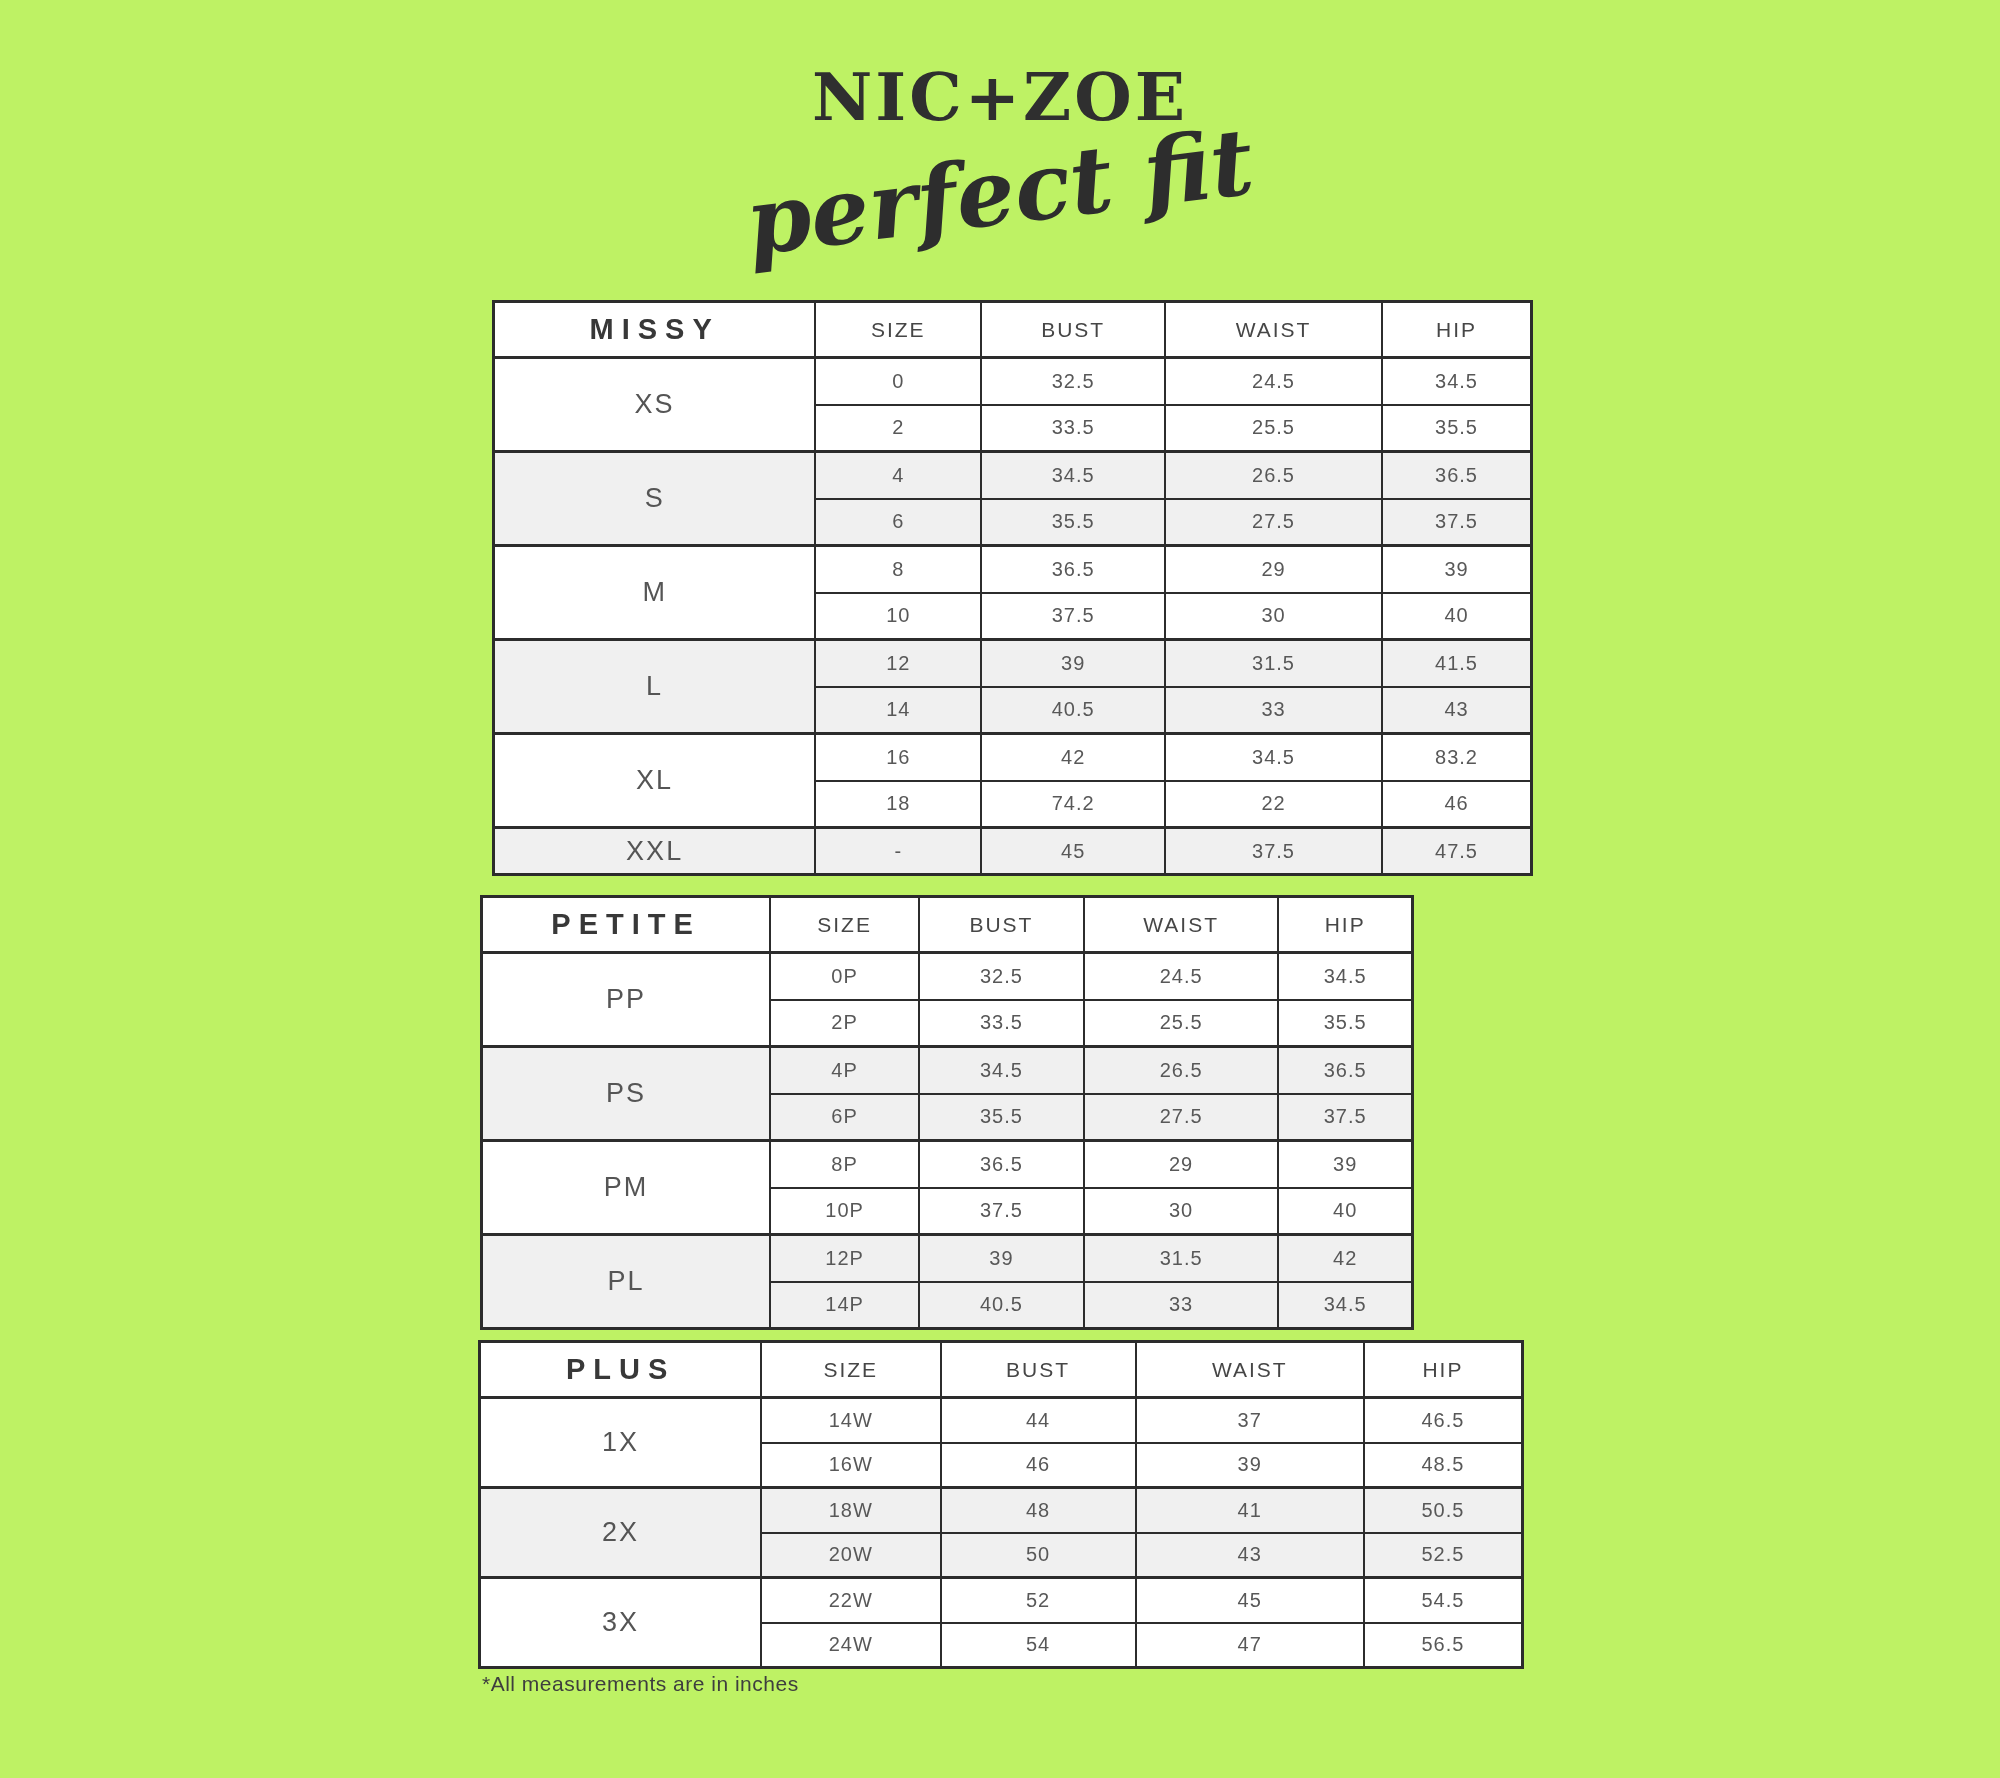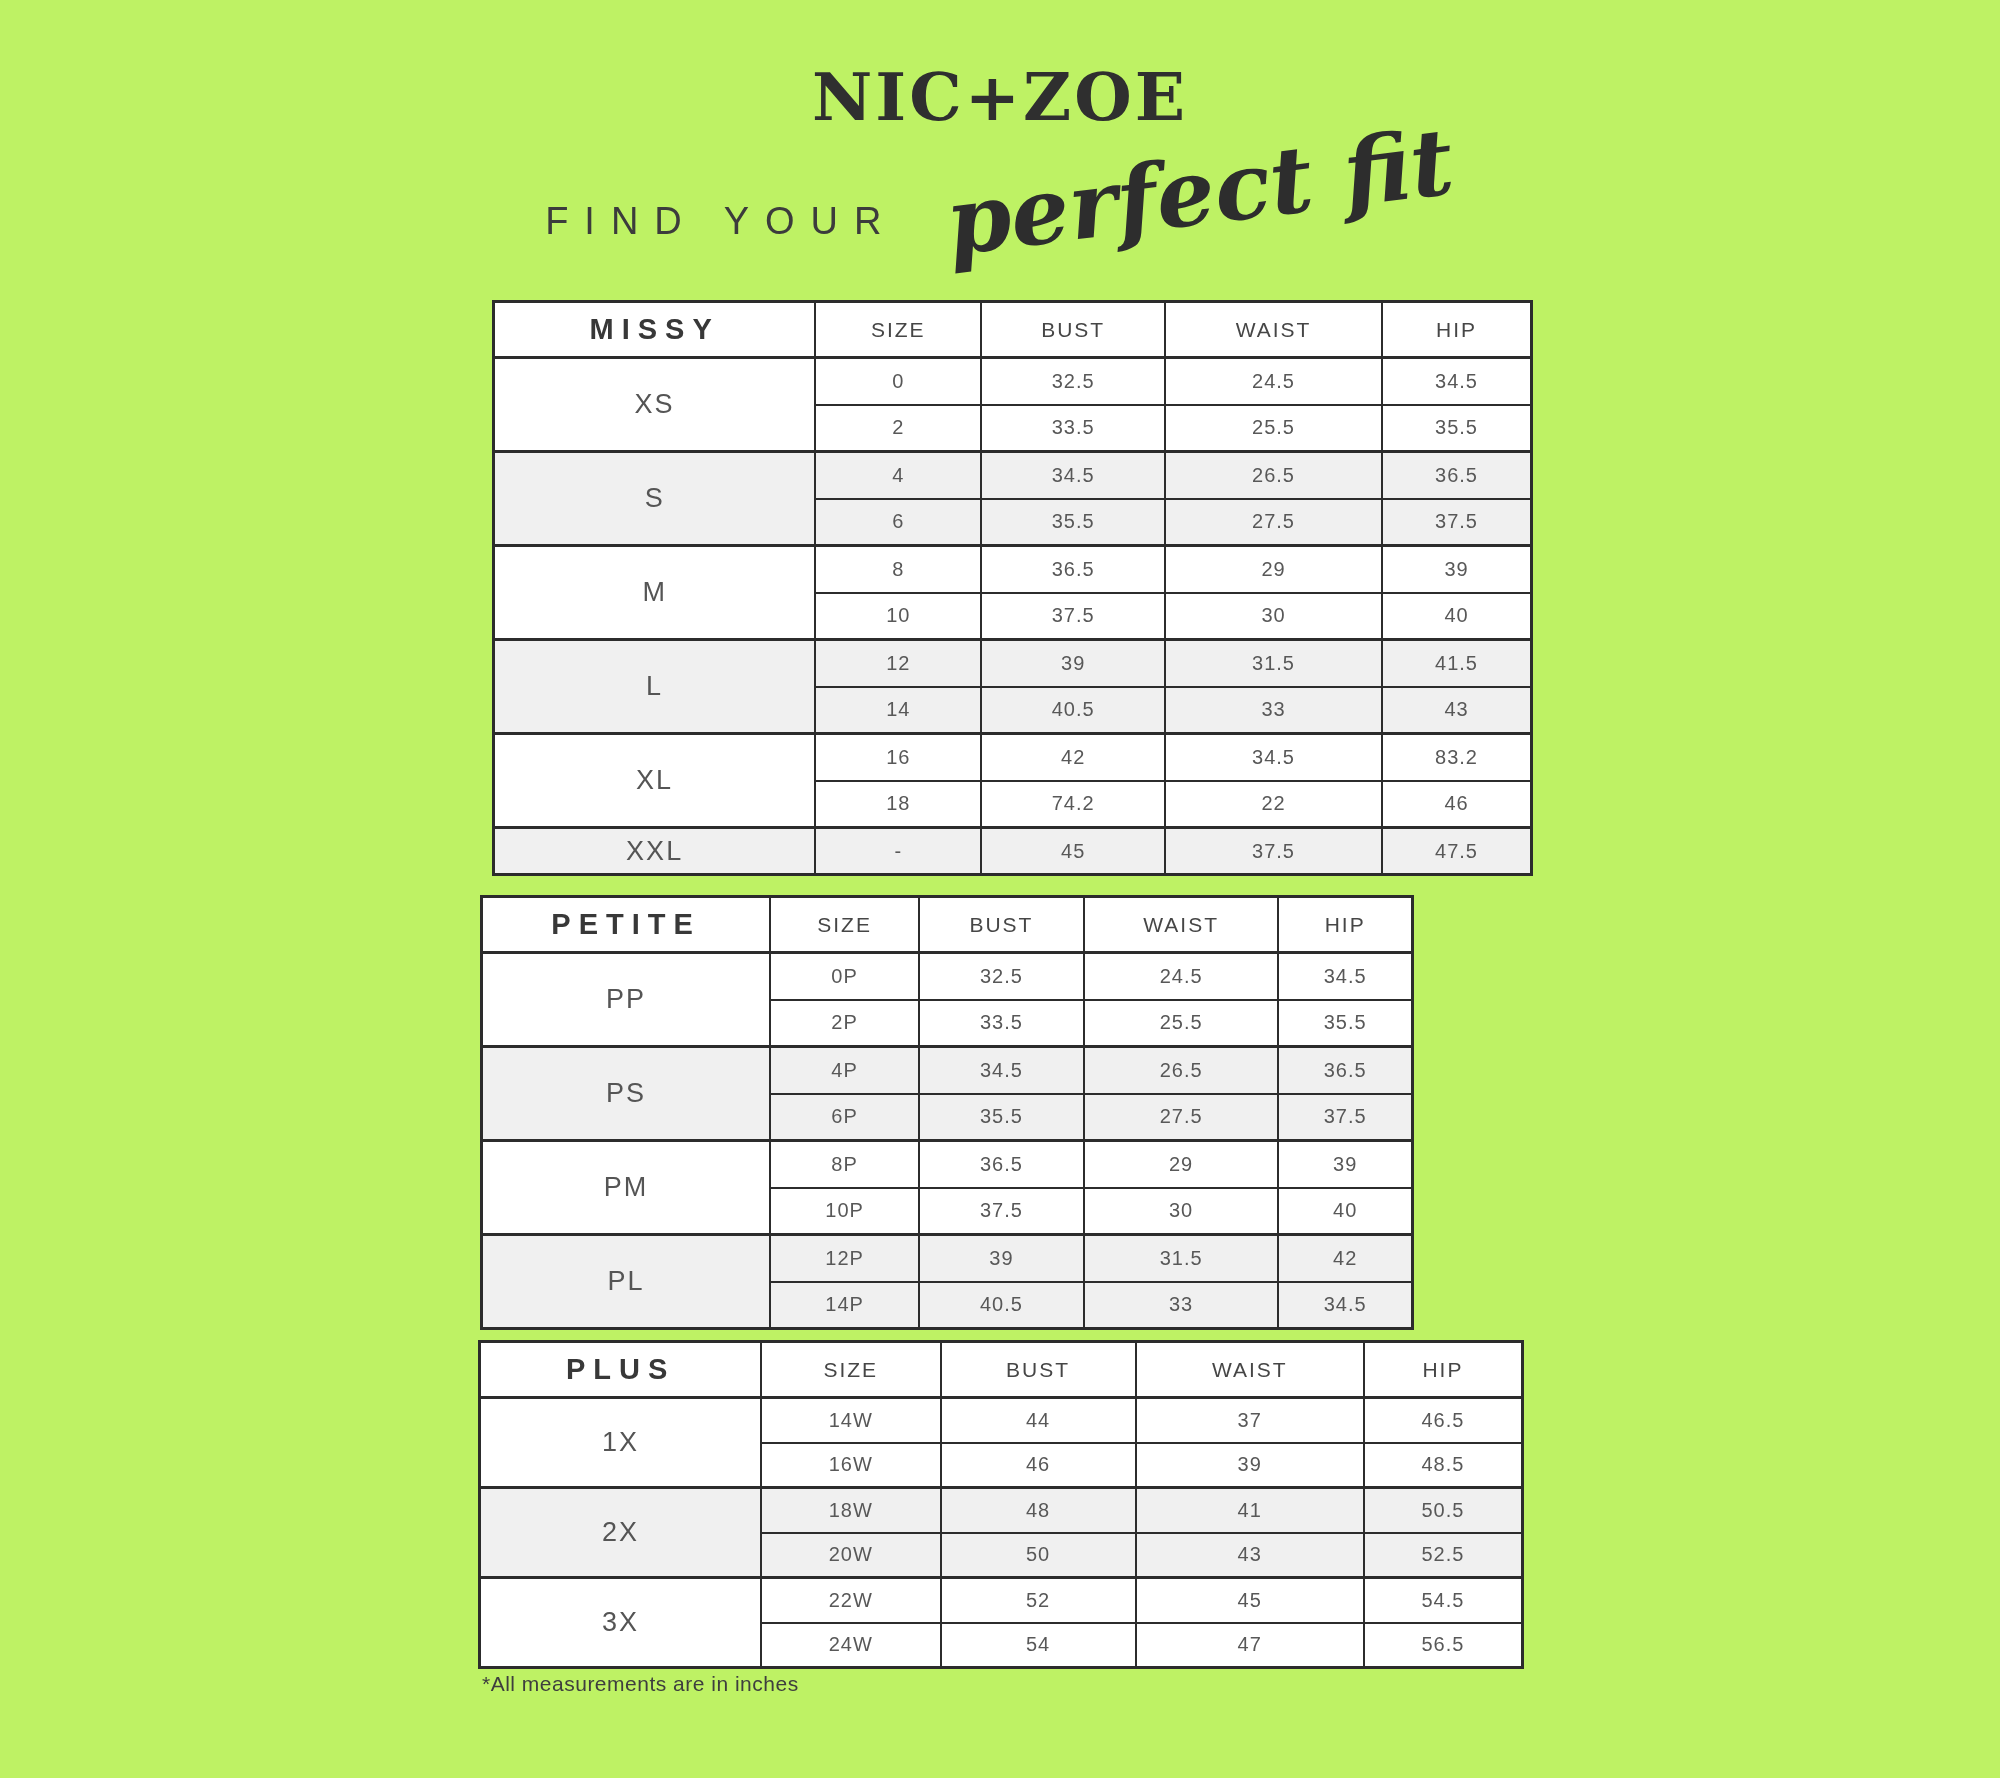--- a/index.html
+++ b/index.html
@@ -42,21 +42,20 @@
             letter-spacing:0.5px;color:#3e3e3e;}
 </style>
 </head>
 <body>
 
 <div class="page">
 
   <div class="brand">NIC+ZOE</div>
 
   <div class="tagline">
-    <span class="find-your">FIND YOUR</span>
     <span class="script">perfect fit</span>
   </div>
 
   <section class="table-block t-missy">
     <table>
       <colgroup>
         <col style="width:31%">
           <col style="width:16%">
           <col style="width:17.7%">
         <col style="width:20.9%">

